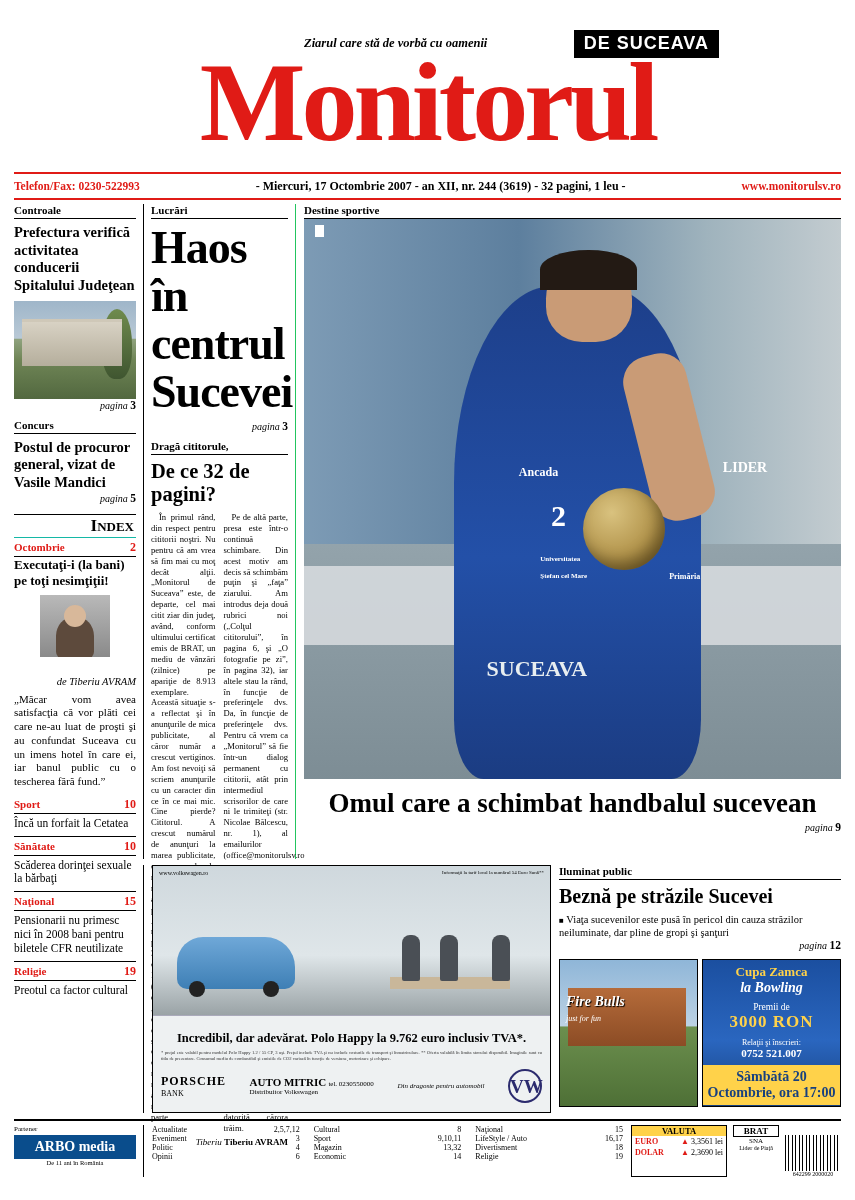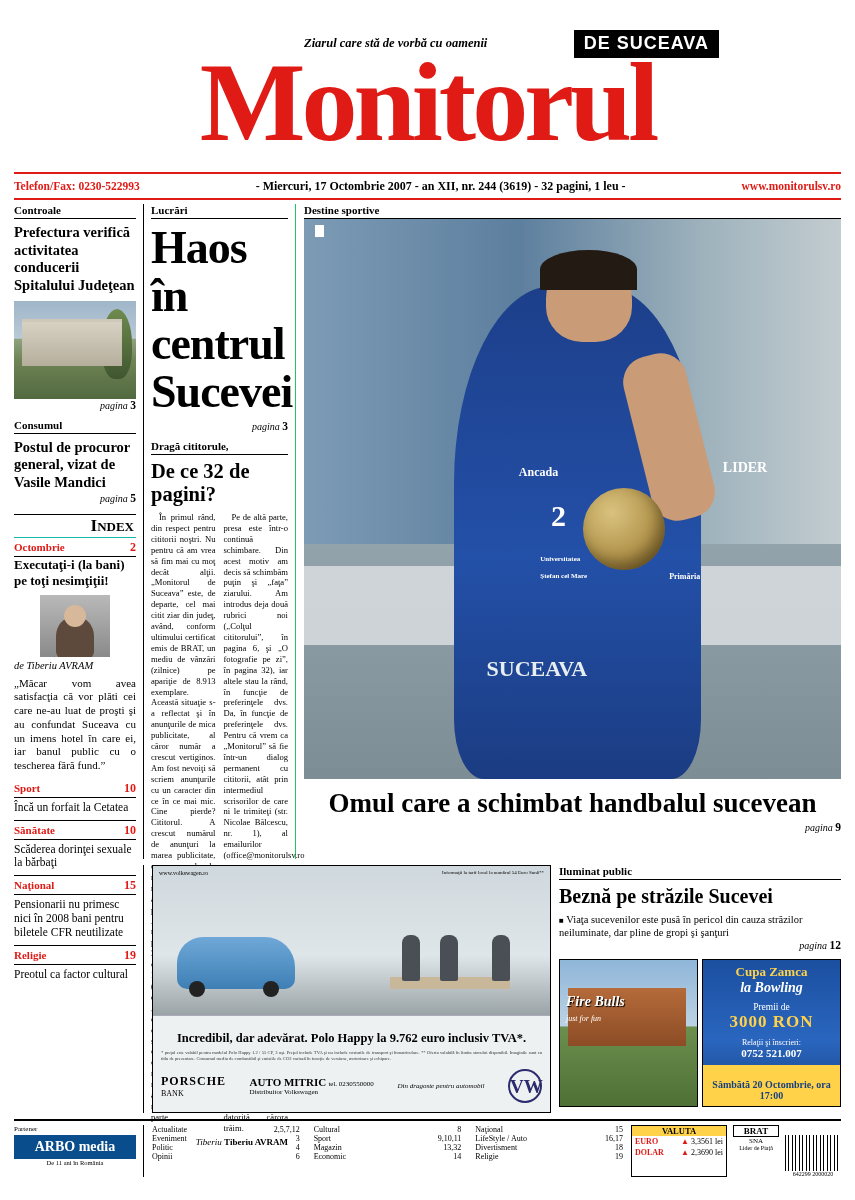--- a/index.html
+++ b/index.html
@@ -94,21 +94,21 @@
     position:relative; overflow:hidden;
   }
   .edit-photo:after{
     content:""; position:absolute; left:16px; top:22px; width:38px; height:42px;
     border-radius:45% 45% 18% 18%; background:#5d4a3c;
   }
   .edit-photo:before{
     content:""; position:absolute; left:24px; top:10px; width:22px; height:22px;
     border-radius:50%; background:#d8b89a; z-index:2;
   }
-  .byline { text-align:left; font-size:10.5px; font-style:italic; margin:3px 0 6px; }
+  .byline { text-align:right; font-size:10.5px; font-style:italic; margin:19px 0 6px; }
   .quote { font-size:11px; line-height:1.25; text-align:justify; }
 
   
   .haos {
     font-weight:bold; font-size:46px; line-height:48px; letter-spacing:-1px;
     margin-top:4px;
   }
   .dedece { font-weight:bold; font-size:20.5px; margin-top:2px; }
   .body2 { column-count:2; column-gap:8px; font-size:8.6px; line-height:1.27; text-align:justify; margin-top:6px; }
   .body2 p { margin:0 0 0 0; text-indent:8px; }
@@ -206,21 +206,21 @@
     flex:1; border:1px solid #000; position:relative; overflow:hidden;
     background:linear-gradient(to bottom,#1b4fa0 0%,#2a66bf 55%,#17407f 100%);
     color:#fff; text-align:center; padding-top:4px;
   }
   .bw-1{ color:#ffd24a; font-weight:bold; font-size:13px; }
   .bw-2{ font-style:italic; font-weight:bold; font-size:14px; }
   .bw-3{ font-size:9.5px; margin-top:6px; }
   .bw-4{ color:#ffd24a; font-weight:bold; font-size:17px; letter-spacing:1px;}
   .bw-5{ font-size:8px; margin-top:6px; }
   .bw-6{ font-weight:bold; font-size:11px; }
-  .bw-7{ background:#ffd24a; color:#17407f; font-weight:bold; font-size:10px; margin-top:6px; padding:14px 0; }
+  .bw-7{ background:#ffd24a; color:#17407f; font-weight:bold; font-size:14px; margin-top:6px; padding:4px 0; }
 
   
   .footer { display:flex; margin-top:6px; border-top:2px solid #000; padding-top:4px; height:58px; }
   .foot-partener { width:130px; flex:0 0 130px; font-size:7px; padding-right:7px; border-right:1px solid #000;}
   .arbo {
     background:#0a4d8c; color:#fff; font-weight:bold; font-size:14px;
     text-align:center; padding:4px 0; margin-top:2px;
   }
   .foot-idx { flex:1 1 auto; display:flex; padding:0 8px; font-size:8px; gap:14px;}
   .foot-idx .grp { flex:1; }
@@ -259,21 +259,21 @@
     <div class="col-left">
 
       <div class="sec-label">Controale</div>
       <div class="hl">Prefectura verifică activitatea conducerii Spitalului Judeţean</div>
       <div class="photo-prefectura"></div>
       <div class="pagina">
         <span>pagina</span>
         <b>3</b>
       </div>
 
-      <div class="sec-label" style="margin-top:8px">Consumul</div>
+      <div class="sec-label" style="margin-top:8px">Concurs</div>
       <div class="hl">Postul de procuror general, vizat de Vasile Mandici</div>
       <div class="pagina">
         <span>pagina</span>
         <b>5</b>
       </div>
 
       <div class="index-head">
         <span class="i">I</span><span>NDEX</span>
       </div>
 

